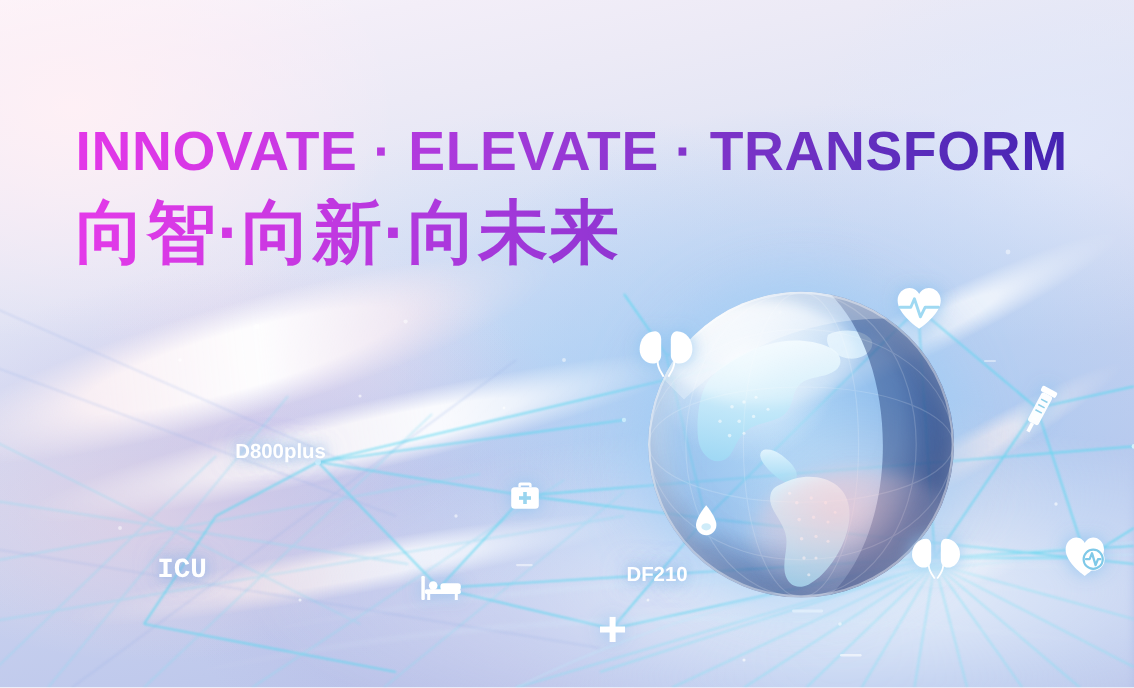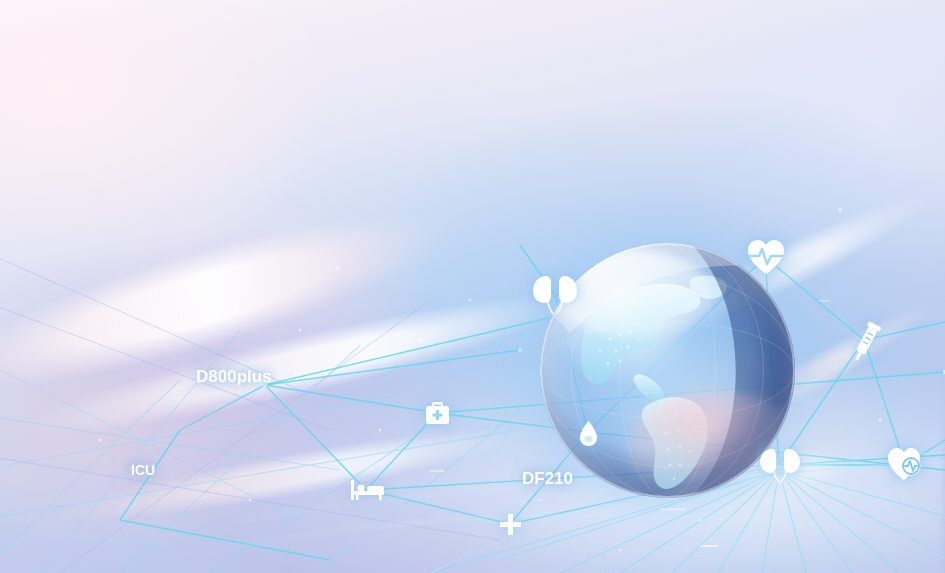--- a/index.html
+++ b/index.html
@@ -105,21 +105,21 @@
     -webkit-text-fill-color:transparent;color:transparent;
   }
 
   
   .plabel{
     position:absolute;color:#fff;font-weight:bold;
     text-shadow:0 0 10px rgba(120,170,230,.85),0 0 22px rgba(150,200,240,.6);
     white-space:nowrap;
   }
   #lbl-d800{left:196px;top:367px;font-size:17px;text-align:right;}
-  #lbl-icu{left:131px;top:462px;font-size:14px;}
+  #lbl-icu{left:131px;top:462px;font-size:23px;font-family:Liberation Mono, monospace;}
   #lbl-df210{left:522px;top:469px;font-size:17px;}
 
   
   .micon{position:absolute;filter:drop-shadow(0 0 7px rgba(140,195,240,.9));}
 
   
   #globe{
     position:absolute;left:540px;top:243px;width:255px;height:255px;border-radius:50%;
     background:
       radial-gradient(circle at 32% 26%, rgba(255,255,255,.95) 0%, rgba(255,255,255,.45) 12%, rgba(255,255,255,0) 30%),
@@ -426,14 +426,18 @@
     <path fill="#ffffff" d="M18,34 C18,34 2,23 2,12 C2,6 6.5,2 11,2 C14.5,2 17,4.6 18,6.5 C19,4.6 21.5,2 25,2 C29.5,2 34,6 34,12 C34,23 18,34 18,34 Z"></path>
     <circle cx="25" cy="20" r="9.5" fill="#ffffff"></circle>
     <circle cx="25" cy="20" r="8" fill="none" stroke="#7fc9e8" stroke-width="1.8"></circle>
     <path d="M19,20 L22,20 L24,15 L27,25 L29,20 L31,20" stroke="#7fc9e8" stroke-width="1.9" fill="none" stroke-linejoin="round" stroke-linecap="round"></path>
   </svg>
 
   <div class="plabel" id="lbl-d800">D800plus</div>
   <div class="plabel" id="lbl-icu">ICU</div>
   <div class="plabel" id="lbl-df210">DF210</div>
 
+  <div id="headline">
+    <div class="gradtext" id="line-en">INNOVATE · ELEVATE · TRANSFORM</div>
+    <div class="gradtext" id="line-cn">向智·向新·向未来</div>
+  </div>
 
 </div>
 
 </body></html>

